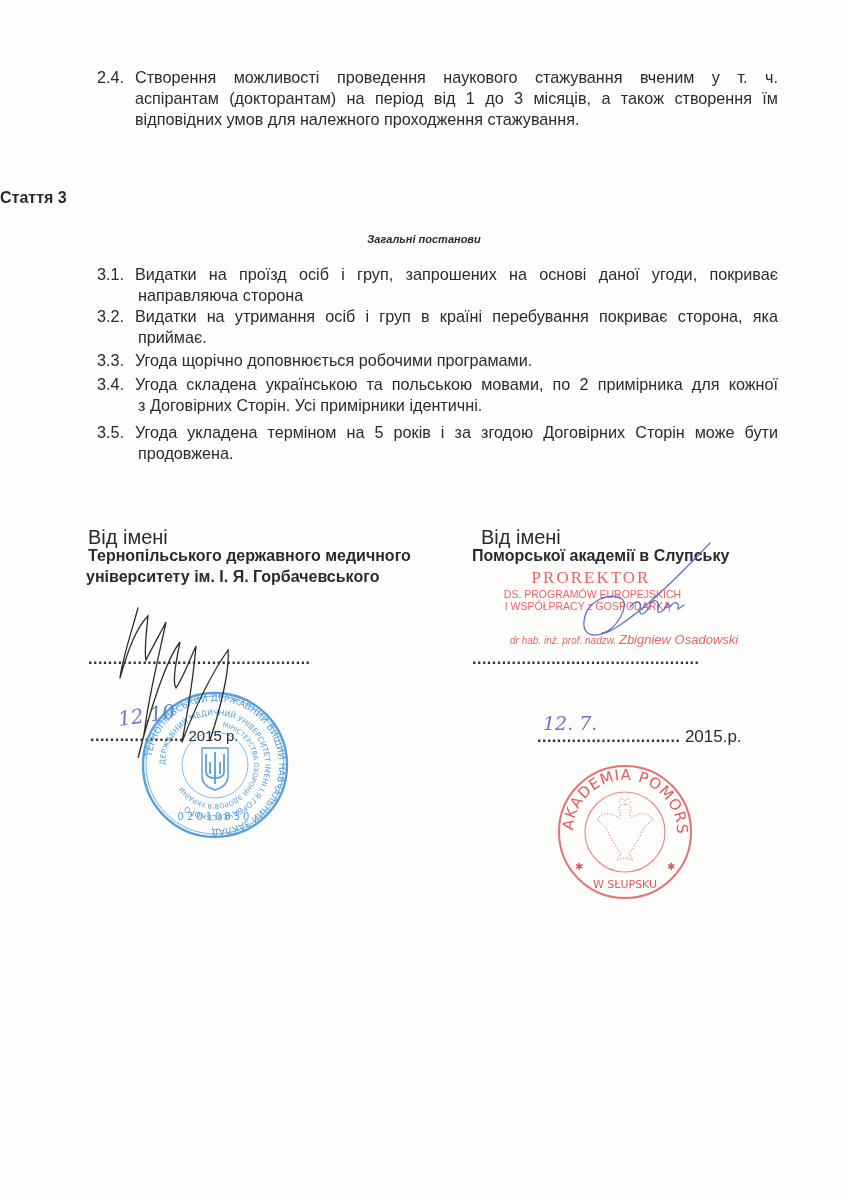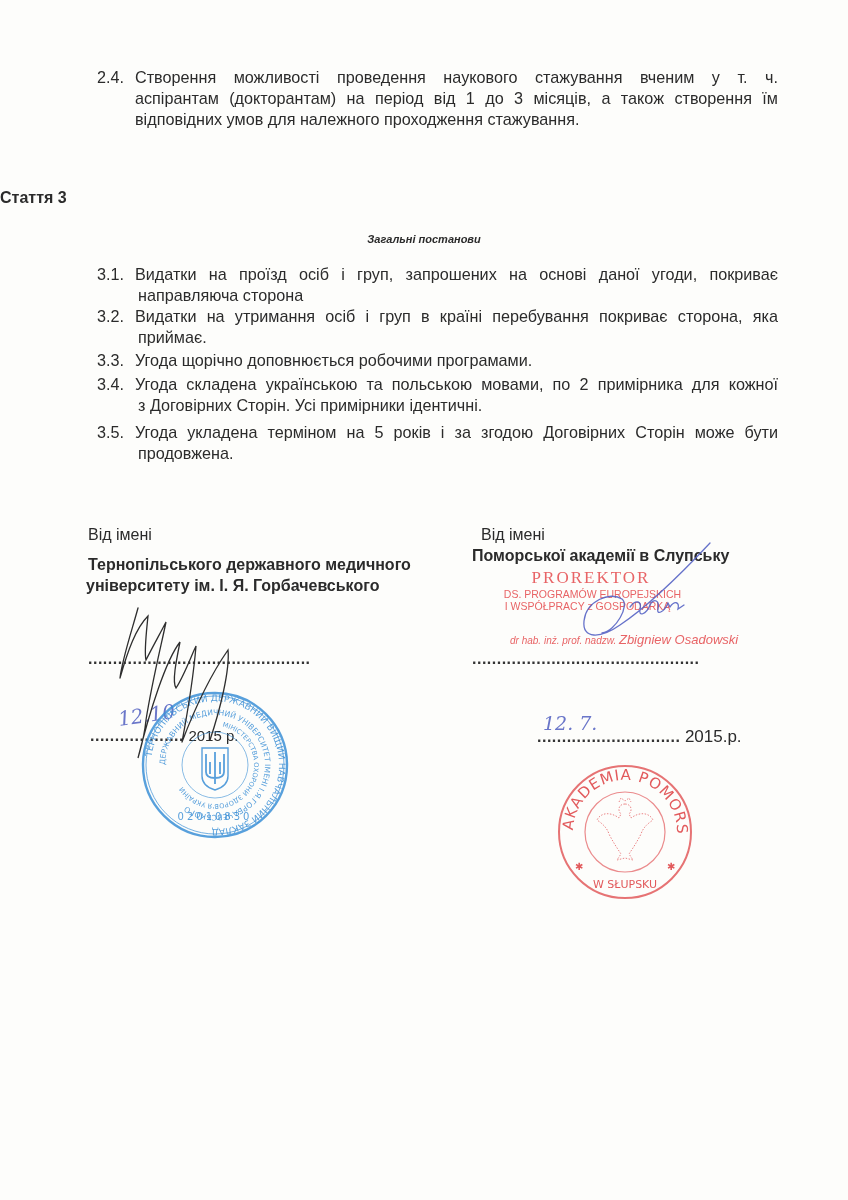--- a/index.html
+++ b/index.html
@@ -9,21 +9,21 @@
     font-family: "Liberation Sans", sans-serif;
     color: #2b2b2b;
   }
   .abs { position: absolute; }
   .para { font-size: 16.2px; line-height: 21px; }
   .num { position: absolute; left: 9px; top: 0; }
   .txt { position: absolute; left: 47px; top: 0; right: 0; text-align: justify; }
   .txt2 { position: absolute; left: 50px; top: 21px; }
   .heading { font-size: 16px; font-weight: bold; width: 848px; left: 0; }
   .subheading { font-size: 11px; font-weight: bold; font-style: italic; text-align: center; width: 848px; left: 0; margin-top: 12px; }
-  .sig-label { font-size: 16px; }
+  .sig-label { font-size: 20px; }
   .sig-org { font-size: 16px; font-weight: bold; line-height: 21px; }
   .dots { font-size: 16px; letter-spacing: 0.5px; font-weight: bold; color: #333; white-space: nowrap; overflow: hidden; }
   .date-line { font-size: 16px; white-space: nowrap; }
   .handdate { font-family: "DejaVu Serif", serif; font-style: italic; color: #6a76c9; font-size: 20px; }
   .pl-stamp-title { font-family: "Liberation Serif", serif; font-size: 17px; letter-spacing: 2px; color: #e86466; }
   .pl-stamp-sub { font-size: 10.5px; color: #e86466; text-align: center; line-height: 12px; }
   .pl-stamp-name { font-family: Liberation Sans, sans-serif; font-style: italic; font-size: 10px; color: #e86466; }
   .pl-stamp-name b { font-size: 13px; font-weight: normal; }
 </style>
 </head>
@@ -64,21 +64,21 @@
   <div class="txt2">з Договірних Сторін. Усі примірники ідентичні.</div>
 </div>
 
 <div class="abs para" style="left:88px; top:422px; width:690px; height:42px;">
   <span class="num">3.5.</span>
   <div class="txt" style="text-align-last:justify; word-spacing:3px;">Угода укладена терміном на 5 років і за згодою Договірних Сторін може бути</div>
   <div class="txt2">продовжена.</div>
 </div>
 
 <div class="abs sig-label" style="left:88px; top:526px;">Від імені</div>
-<div class="abs sig-org" style="left:86px; top:545px;margin-top:9px;">
+<div class="abs sig-org" style="left:86px; top:545px;">
   <div style="padding-left:2px;">Тернопільського державного медичного</div>
   <div>університету ім. І. Я. Горбачевського</div>
 </div>
 <div class="abs dots" style="left:88px; top:650px; width:222px;">..............................................</div>
 <div class="abs date-line" style="left:90px; top:727px;">
   <span class="dots">...................</span>
   <span style="font-size:15px;">2015 р.</span>
 </div>
 
 <div class="abs handdate" style="left:118px; top:703px; transform:rotate(-8deg);">12.10</div>

